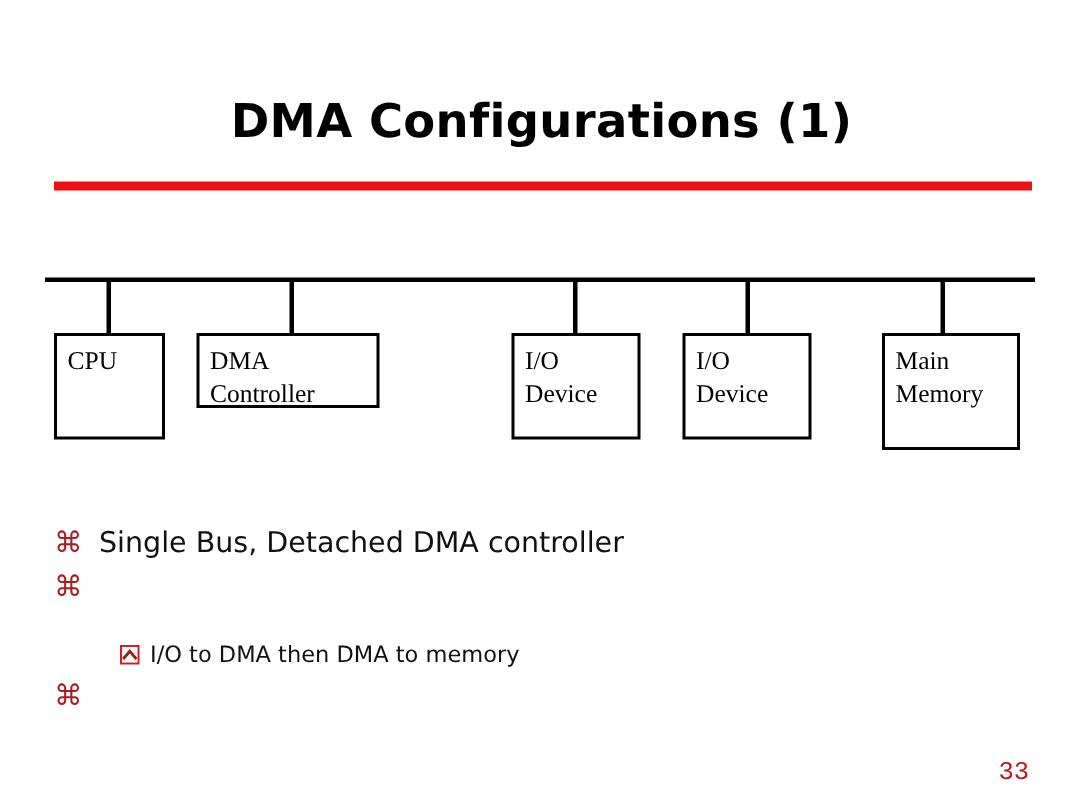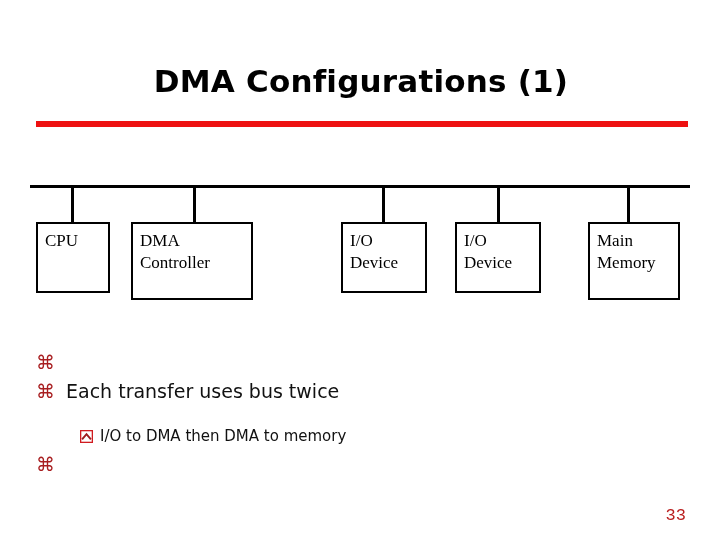--- a/index.html
+++ b/index.html
@@ -158,38 +158,38 @@
     <div class="bus-line" id="bus-bar"></div>
     <div id="stubs">
         <div class="stub" style="left: 71px;"></div>
         <div class="stub" style="left: 193px;"></div>
         <div class="stub" style="left: 382px;"></div>
         <div class="stub" style="left: 497px;"></div>
         <div class="stub" style="left: 627px;"></div>
       </div>
     <div id="nodes">
         <div class="node-box center-v" style="left: 36px; top: 222px; width: 74px; height: 71px;"><span>CPU</span></div>
-        <div class="node-box" style="left: 131px; top: 222px; width: 122px; height: 78px;"><span>DMA
+        <div class="node-box" style="left: 131px; top: 222px; width: 122px; height: 50px;"><span>DMA
 Controller</span></div>
         <div class="node-box" style="left: 341px; top: 222px; width: 86px; height: 71px;"><span>I/O
 Device</span></div>
         <div class="node-box" style="left: 455px; top: 222px; width: 86px; height: 71px;"><span>I/O
 Device</span></div>
         <div class="node-box" style="left: 588px; top: 222px; width: 92px; height: 78px;"><span>Main
 Memory</span></div>
       </div>
   </div>
 
   <div id="bullets">
       <div class="bullet-row bullet-l1">
         <span class="marker">⌘</span>
+        <span class="btext">Single Bus, Detached DMA controller</span>
       </div>
       <div class="bullet-row bullet-l1">
         <span class="marker">⌘</span>
-        <span class="btext">Each transfer uses bus twice</span>
       </div>
       <div class="bullet-row bullet-l2">
         <span class="marker">
           <svg class="sq-icon" width="13" height="13" viewBox="0 0 13 13" aria-hidden="true">
             <rect x="0.5" y="0.5" width="12" height="12" fill="#ffffff" stroke="#d01b20" stroke-width="1.6"></rect>
             <path d="M2.7 8.6 L6.5 4.2 L10.3 8.6" fill="none" stroke="#9e1b1e" stroke-width="1.9" stroke-linecap="square"></path>
           </svg>
         </span>
         <span class="btext">I/O to DMA then DMA to memory</span>
       </div>

